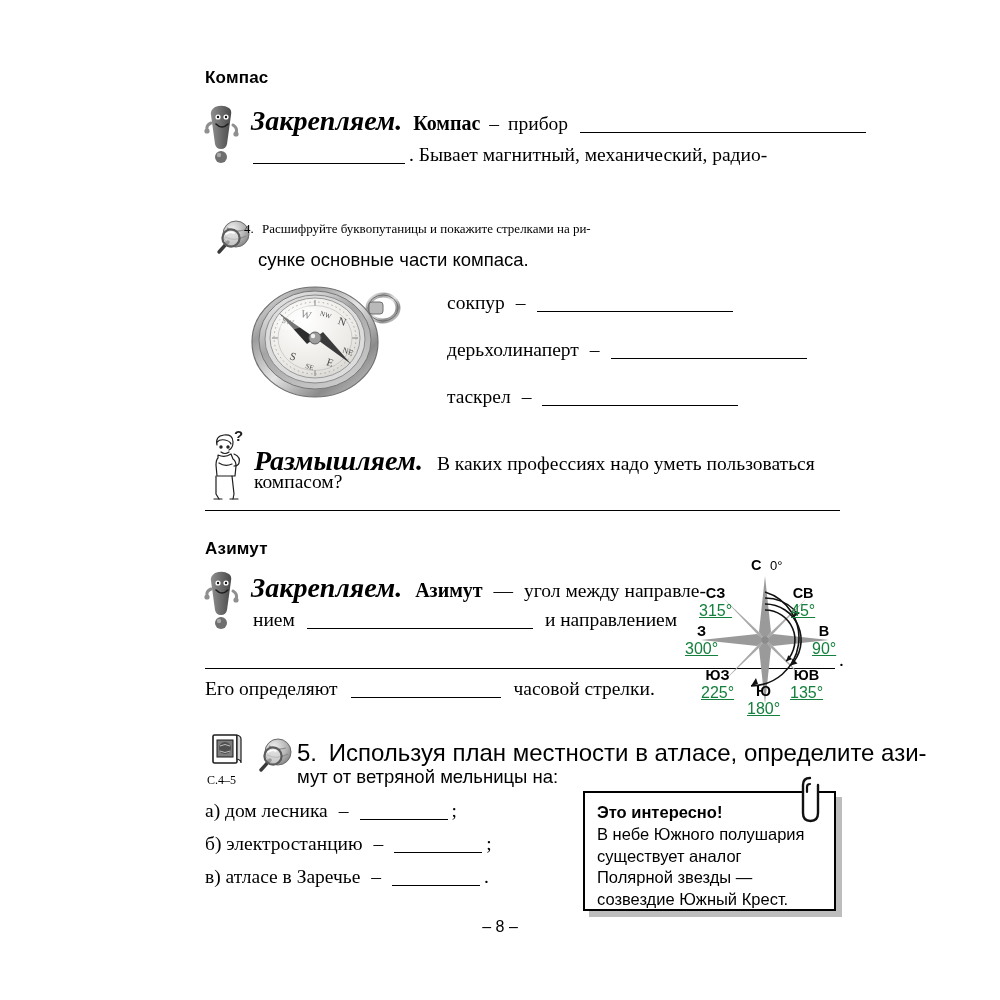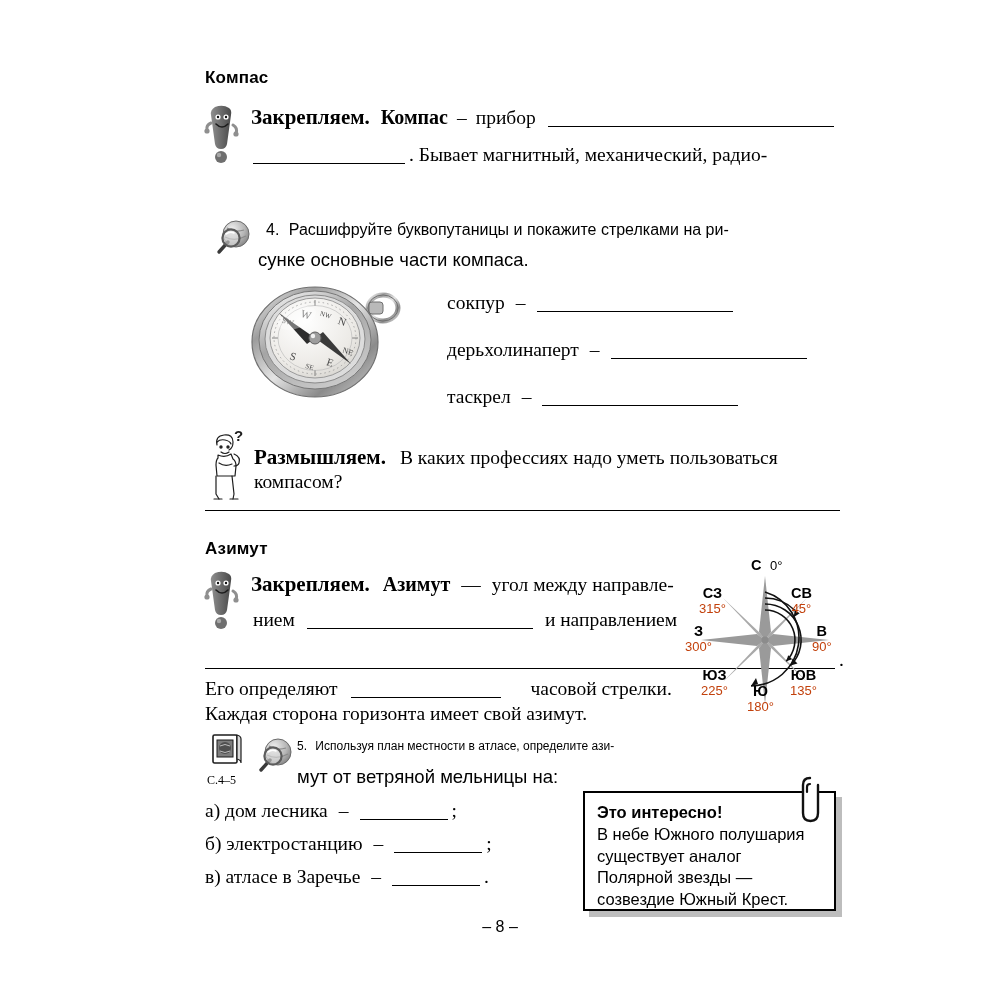--- a/index.html
+++ b/index.html
@@ -23,22 +23,23 @@
     font-size:17px;
     letter-spacing:.2px;
   }
   .serif-body{
     font-family:"Liberation Serif",serif;
     font-size:19.5px;
     line-height:1.0;
   }
   .zakr{
     font-family:"Liberation Serif",serif;
+    font-style:italic;
     font-weight:bold;
-    font-size:21px;
+    font-size:28px;
   }
   .term{
     font-family:"Liberation Serif",serif;
     font-weight:bold;
     font-size:20px;
   }
   .rule{
     display:inline-block;
     border-bottom:1.6px solid #000;
     height:0;
@@ -85,21 +86,21 @@
 
   
   .rose-lbl{
     position:absolute;
     font-family:"Liberation Sans",sans-serif;
     text-align:center;
     line-height:1.08;
     white-space:nowrap;
   }
   .rose-lbl .d{font-weight:bold;font-size:14.5px;display:block;}
-  .rose-lbl .g{font-size:13px;display:block;color:#c2410c;}
+  .rose-lbl .g{font-size:16px;display:block;color:#15803d;text-decoration:underline;}
 
   
   .atlas-cap{
     font-family:"Liberation Serif",serif;
     font-size:12px;
     text-align:left;
     white-space:nowrap;
   }
   .sub-line{
     font-family:"Liberation Serif",serif;
@@ -160,21 +161,21 @@
           <stop offset="1" stop-color="#7d7d7d"></stop>
         </radialGradient>
       </defs>
       <circle cx="23" cy="15" r="13" fill="url(#gglobe)" stroke="#6a6a6a" stroke-width="1"></circle>
       <path d="M14 9 q8 5 17 2 M12 18 q10 5 21 -1" stroke="#8a8a8a" stroke-width="1.2" fill="none"></path>
       <line x1="6" y1="33" x2="15" y2="23" stroke="#3a3a3a" stroke-width="3.4" stroke-linecap="round"></line>
       <circle cx="18" cy="19" r="8.6" fill="rgba(230,230,230,0.55)" stroke="#5c5c5c" stroke-width="2.2"></circle>
       <path d="M13 15 q4 -3 8 -1" stroke="#fff" stroke-width="1.6" fill="none" stroke-linecap="round"></path>
     </svg>
   </div>
-  <div class="abs serif-body" style="left:266px;top:222px;font-family:Liberation Sans, sans-serif;font-size:16px;white-space:nowrap;">
+  <div class="abs serif-body" style="left:244px;top:222px;font-family:Liberation Serif, serif;font-size:13px;white-space:nowrap;">
     <span>4.</span>
     <span style="margin-left:5px;">Расшифруйте буквопутаницы и покажите стрелками на ри-</span>
   </div>
   <div class="abs" style="left:258px;top:249px;font-family:'Liberation Sans',sans-serif;font-size:18.5px;white-space:nowrap;">сунке основные части компаса.</div>
 
   <div class="abs" style="left:243px;top:282px;">
     <svg width="165" height="120" viewBox="0 0 165 120">
       <defs>
         <linearGradient id="grim" x1="0" y1="0" x2="1" y2="1">
           <stop offset="0" stop-color="#fcfcfc"></stop>
@@ -315,23 +316,22 @@
   </div>
 
   <div class="abs" style="left:205px;top:650px;white-space:nowrap;">
     <span class="rule" style="width:630px;"></span>
     <span class="serif-body">.</span>
   </div>
 
   <div class="abs" style="left:205px;top:679px;white-space:nowrap;">
     <span class="serif-body">Его определяют</span>
     <span class="rule" style="width:150px;margin-left:9px;"></span>
-    <span class="serif-body" style="margin-left:26px;">часовой стрелки.</span>
-  </div>
-  <div class="abs serif-body" style="left:205px;top:704px;white-space:nowrap;">Каждая сторона горизонта имеет свой азимут.</div>
+    <span class="serif-body" style="margin-left:9px;">часовой стрелки.</span>
+  </div>
 
   <div class="abs" style="left:683px;top:558px;width:165px;height:165px;">
     <svg width="165" height="165" viewBox="0 0 165 165">
       <g transform="translate(82,82)">
 
         <g fill="#9a9a9a">
 
           <path d="M0,-64 L6,-8 L0,0 L-6,-8 Z"></path>
           <path d="M64,0 L8,6 L0,0 L8,-6 Z"></path>
           <path d="M0,64 L-6,8 L0,0 L6,8 Z"></path>
@@ -408,21 +408,21 @@
   </div>
   <div class="abs" style="left:255px;top:737px;">
     <svg class="magn" viewBox="0 0 40 38">
       <circle cx="23" cy="15" r="13" fill="url(#gglobe)" stroke="#6a6a6a" stroke-width="1"></circle>
       <path d="M14 9 q8 5 17 2 M12 18 q10 5 21 -1" stroke="#8a8a8a" stroke-width="1.2" fill="none"></path>
       <line x1="6" y1="33" x2="15" y2="23" stroke="#3a3a3a" stroke-width="3.4" stroke-linecap="round"></line>
       <circle cx="18" cy="19" r="8.6" fill="rgba(230,230,230,0.55)" stroke="#5c5c5c" stroke-width="2.2"></circle>
       <path d="M13 15 q4 -3 8 -1" stroke="#fff" stroke-width="1.6" fill="none" stroke-linecap="round"></path>
     </svg>
   </div>
-  <div class="abs" style="left:297px;top:739px;font-family:'Liberation Sans',sans-serif;font-size:12px;white-space:nowrap;">
+  <div class="abs" style="left:297px;top:739px;font-family:'Liberation Sans',sans-serif;font-size:24px;white-space:nowrap;">
     <span>5.</span>
     <span style="margin-left:5px;">Используя  план  местности  в  атласе,  определите  ази-</span>
   </div>
   <div class="abs" style="left:297px;top:766px;font-family:'Liberation Sans',sans-serif;font-size:18.5px;white-space:nowrap;">мут от ветряной мельницы на:</div>
 
   <div class="abs" style="left:205px;top:800px;white-space:nowrap;">
     <span class="sub-line">а) дом лесника</span>
     <span class="sub-line" style="margin-left:7px;">–</span>
     <span class="rule" style="width:88px;margin-left:7px;"></span>
     <span class="sub-line">;</span>

